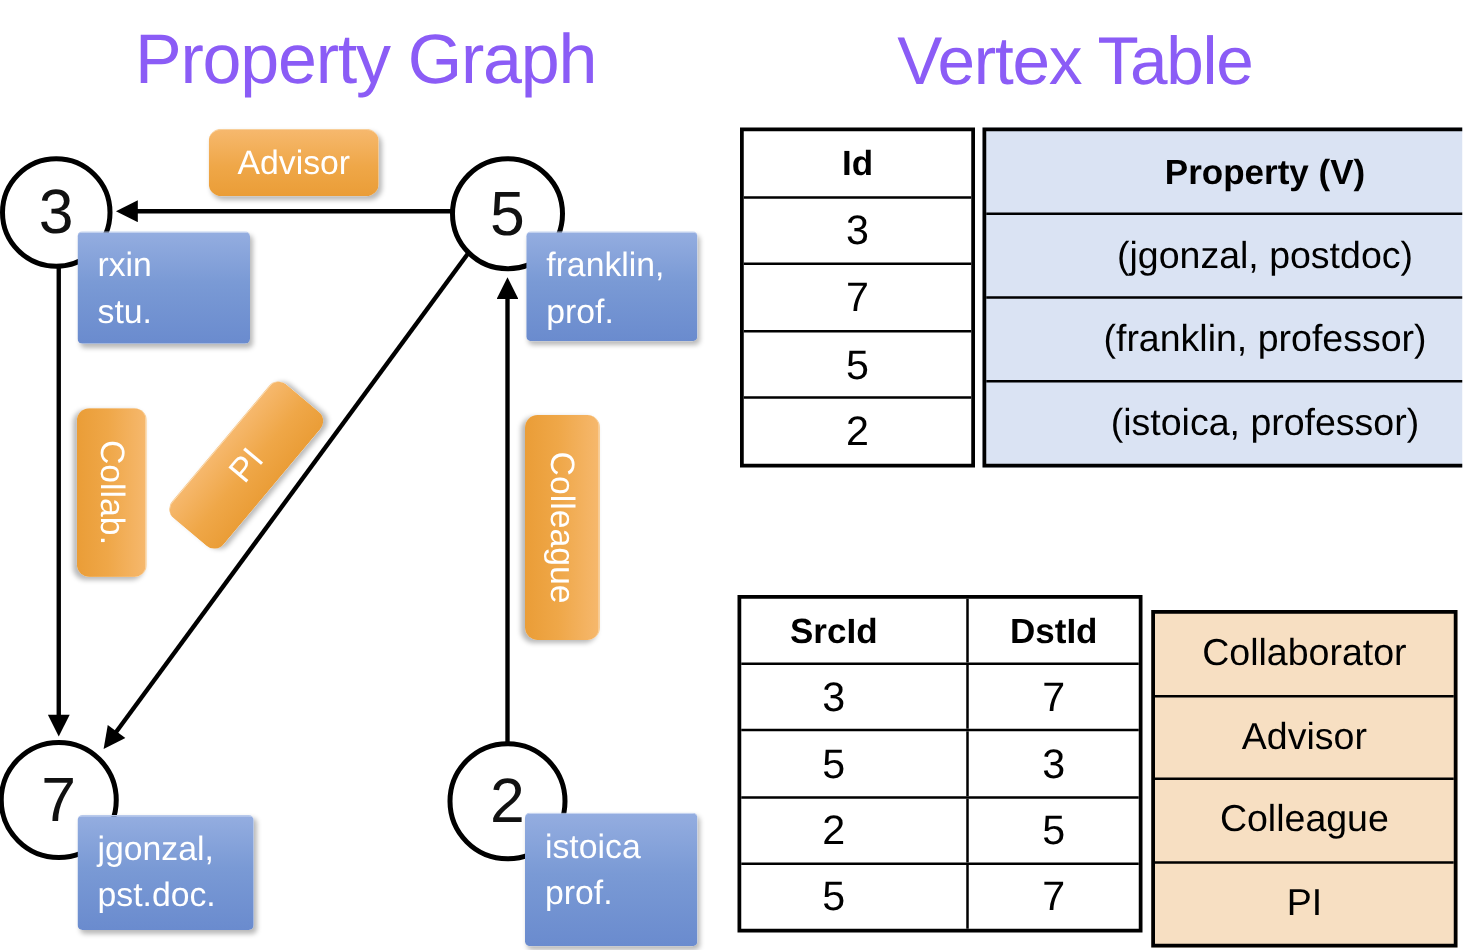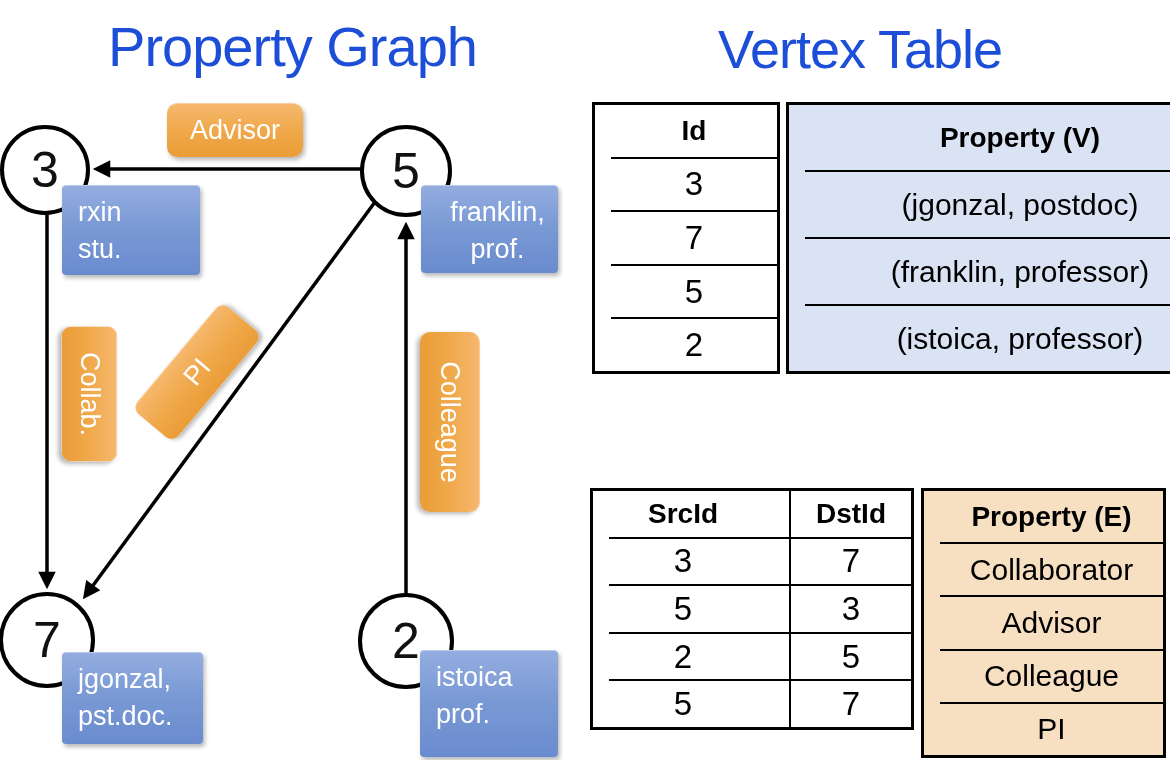--- a/index.html
+++ b/index.html
@@ -2,21 +2,21 @@
 <html><head>
 <meta charset="utf-8">
 <style>
   html,body{margin:0;padding:0;background:#fff;}
   #stage{
     position:relative;width:1170px;height:760px;overflow:hidden;
     background:#fff;font-family:"Liberation Sans",sans-serif;color:#000;
   }
   .title{
     position:absolute;text-align:center;font-size:54px;font-weight:300;
-    color:#1d4ed8;letter-spacing:-1px;white-space:nowrap;
+    color:#8b5cf6;letter-spacing:-1px;white-space:nowrap;
   }
   #graph-title{left:0;top:14px;width:585px;font-size:56px;}
   #vertex-title{left:585px;top:18px;width:550px;}
   #edge-title{left:585px;top:402px;width:550px;}
 
   
   .node-num{
     position:absolute;transform:translate(-50%,-54%);
     font-size:50px;font-weight:300;color:#111;
   }
@@ -32,21 +32,21 @@
     background:linear-gradient(180deg,#f6b86d 0%,#efa748 55%,#ea9d37 100%);
     box-shadow:2px 3px 4px rgba(0,0,0,0.28);
     border-top:1px solid #f8cf9a;
     display:flex;align-items:center;justify-content:center;
     font-size:27px;box-sizing:border-box;white-space:nowrap;
   }
 
   
   .subtable{
     position:absolute;display:flex;flex-direction:column;
-    border:3px solid #000;box-sizing:border-box;background:#fff;padding-left:16px;
+    border:3px solid #000;box-sizing:border-box;background:#fff;
   }
   .subtable.bluefill{background:#dae3f3;}
   .subtable.tanfill{background:#f7dfc2;}
   .trow{flex:1;display:flex;align-items:center;justify-content:center;border-top:2px solid #000;}
   .trow:first-child{border-top:none;}
   .trow.header{font-weight:bold;font-size:28px;}
   .trow .num{font-size:33px;font-weight:300;}
   .trow .txt{font-size:30px;font-weight:300;}
   .cell{display:flex;align-items:center;justify-content:center;height:100%;}
   .cell.c1{width:148px;}
@@ -84,21 +84,21 @@
 
   <div class="edge-box" style="left:167px;top:103px;width:136px;height:54px;">Advisor</div>
   <div class="edge-box" style="left:22px;top:366px;width:135px;height:56px;transform:rotate(90deg);">Collab.</div>
   <div class="edge-box" style="left:127px;top:345px;width:140px;height:54px;transform:rotate(-50deg);">PI</div>
   <div class="edge-box" style="left:360px;top:392px;width:180px;height:60px;transform:rotate(90deg);">Colleague</div>
 
   <div class="prop-box" style="left:62px;top:185px;width:138px;height:90px;">
     <div>rxin</div>
     <div>stu.</div>
   </div>
-  <div class="prop-box" style="left:421px;top:185px;width:137px;height:88px;text-align:center;">
+  <div class="prop-box" style="left:421px;top:185px;width:137px;height:88px;">
     <div>franklin,</div>
     <div>prof.</div>
   </div>
   <div class="prop-box" style="left:62px;top:652px;width:141px;height:92px;">
     <div>jgonzal,</div>
     <div>pst.doc.</div>
   </div>
   <div class="prop-box" style="left:420px;top:650px;width:138px;height:107px;">
     <div>istoica</div>
     <div>prof.</div>
@@ -126,21 +126,21 @@
         <span class="txt">(jgonzal, postdoc)</span>
       </div>
     <div class="trow">
         <span class="txt">(franklin, professor)</span>
       </div>
     <div class="trow">
         <span class="txt">(istoica, professor)</span>
       </div>
   </div>
 
-  <div class="subtable" style="left:590px;top:488px;width:324px;height:242px;">
+  <div class="subtable" style="left:590px;top:476px;width:324px;height:270px;">
     <div class="trow header">
       <span class="cell c1">SrcId</span>
       <span class="cell c2">DstId</span>
     </div>
     <div class="trow">
       <span class="cell c1 num">3</span>
       <span class="cell c2 num">7</span>
     </div>
     <div class="trow">
       <span class="cell c1 num">5</span>
@@ -150,21 +150,20 @@
       <span class="cell c1 num">2</span>
       <span class="cell c2 num">5</span>
     </div>
     <div class="trow">
       <span class="cell c1 num">5</span>
       <span class="cell c2 num">7</span>
     </div>
   </div>
 
   <div class="subtable tanfill" style="left:921px;top:488px;width:245px;height:270px;">
-    <div class="trow header">Property (E)</div>
     <div class="trow">
         <span class="txt">Collaborator</span>
       </div>
     <div class="trow">
         <span class="txt">Advisor</span>
       </div>
     <div class="trow">
         <span class="txt">Colleague</span>
       </div>
     <div class="trow">

